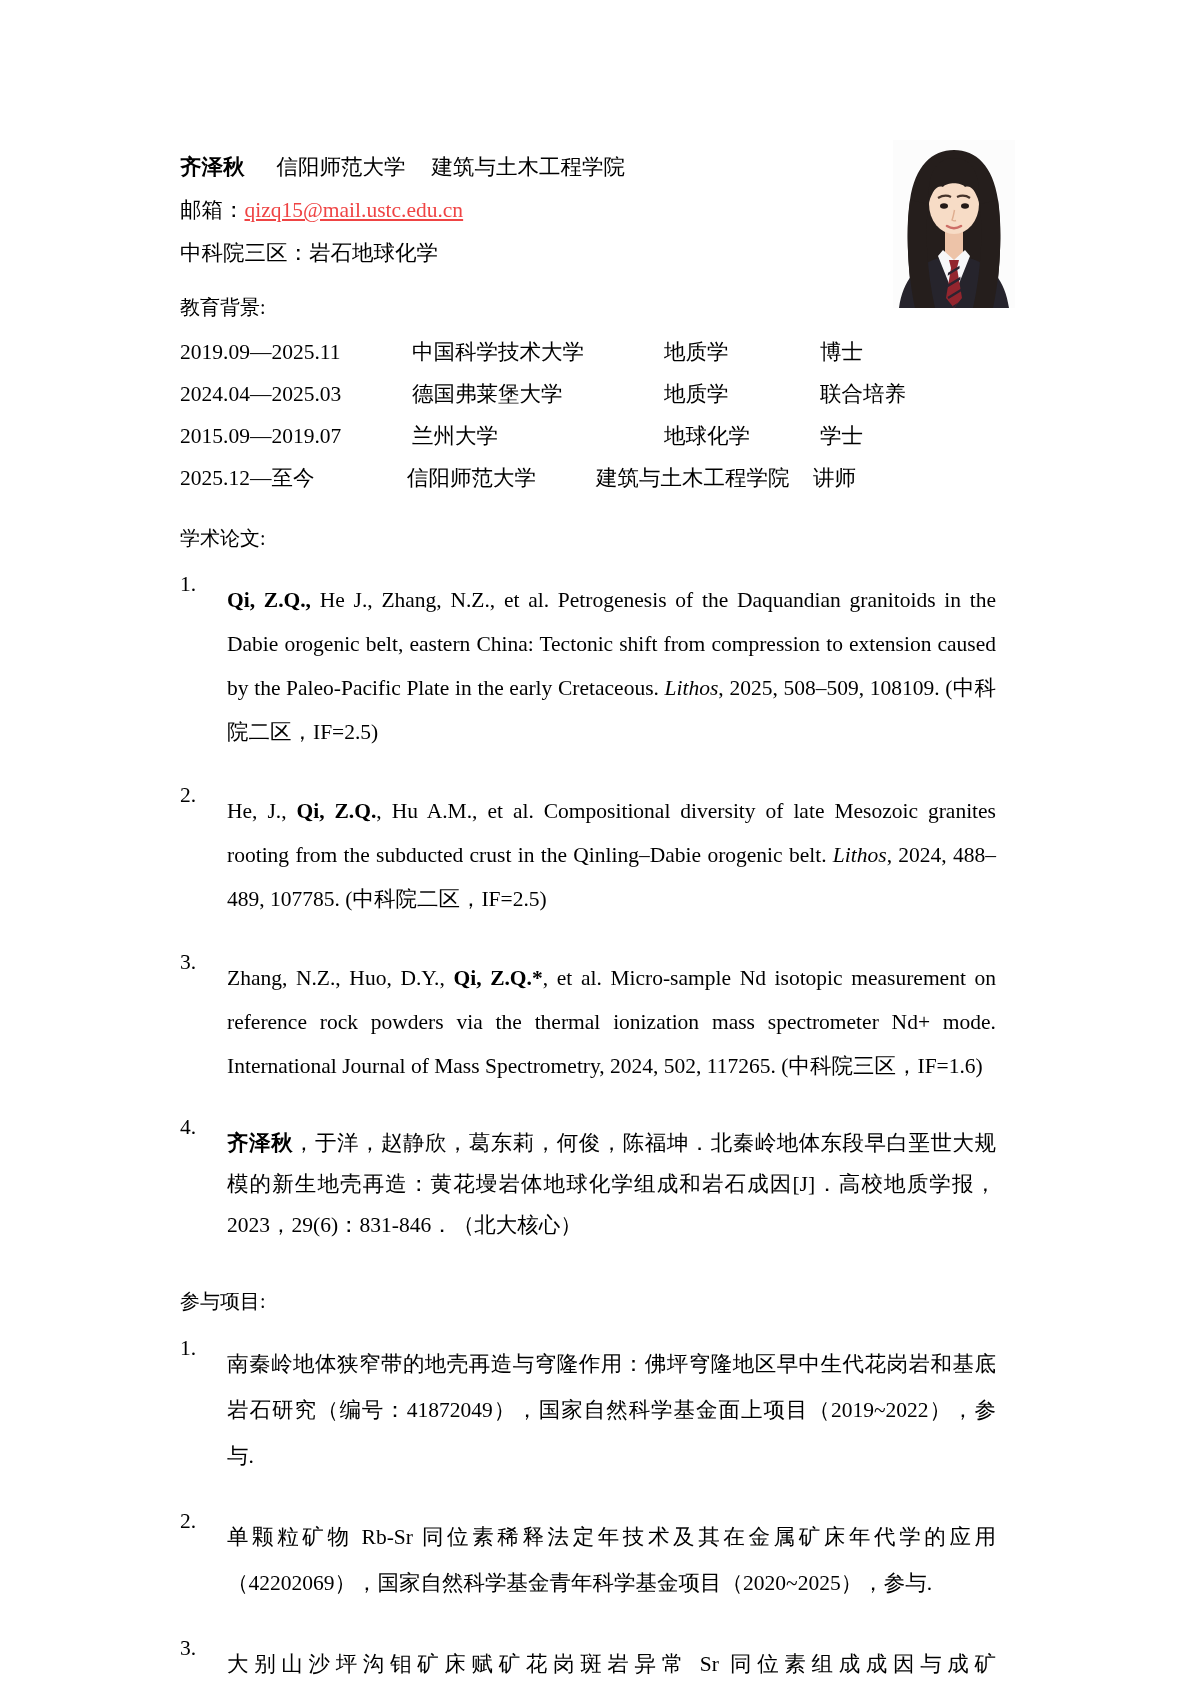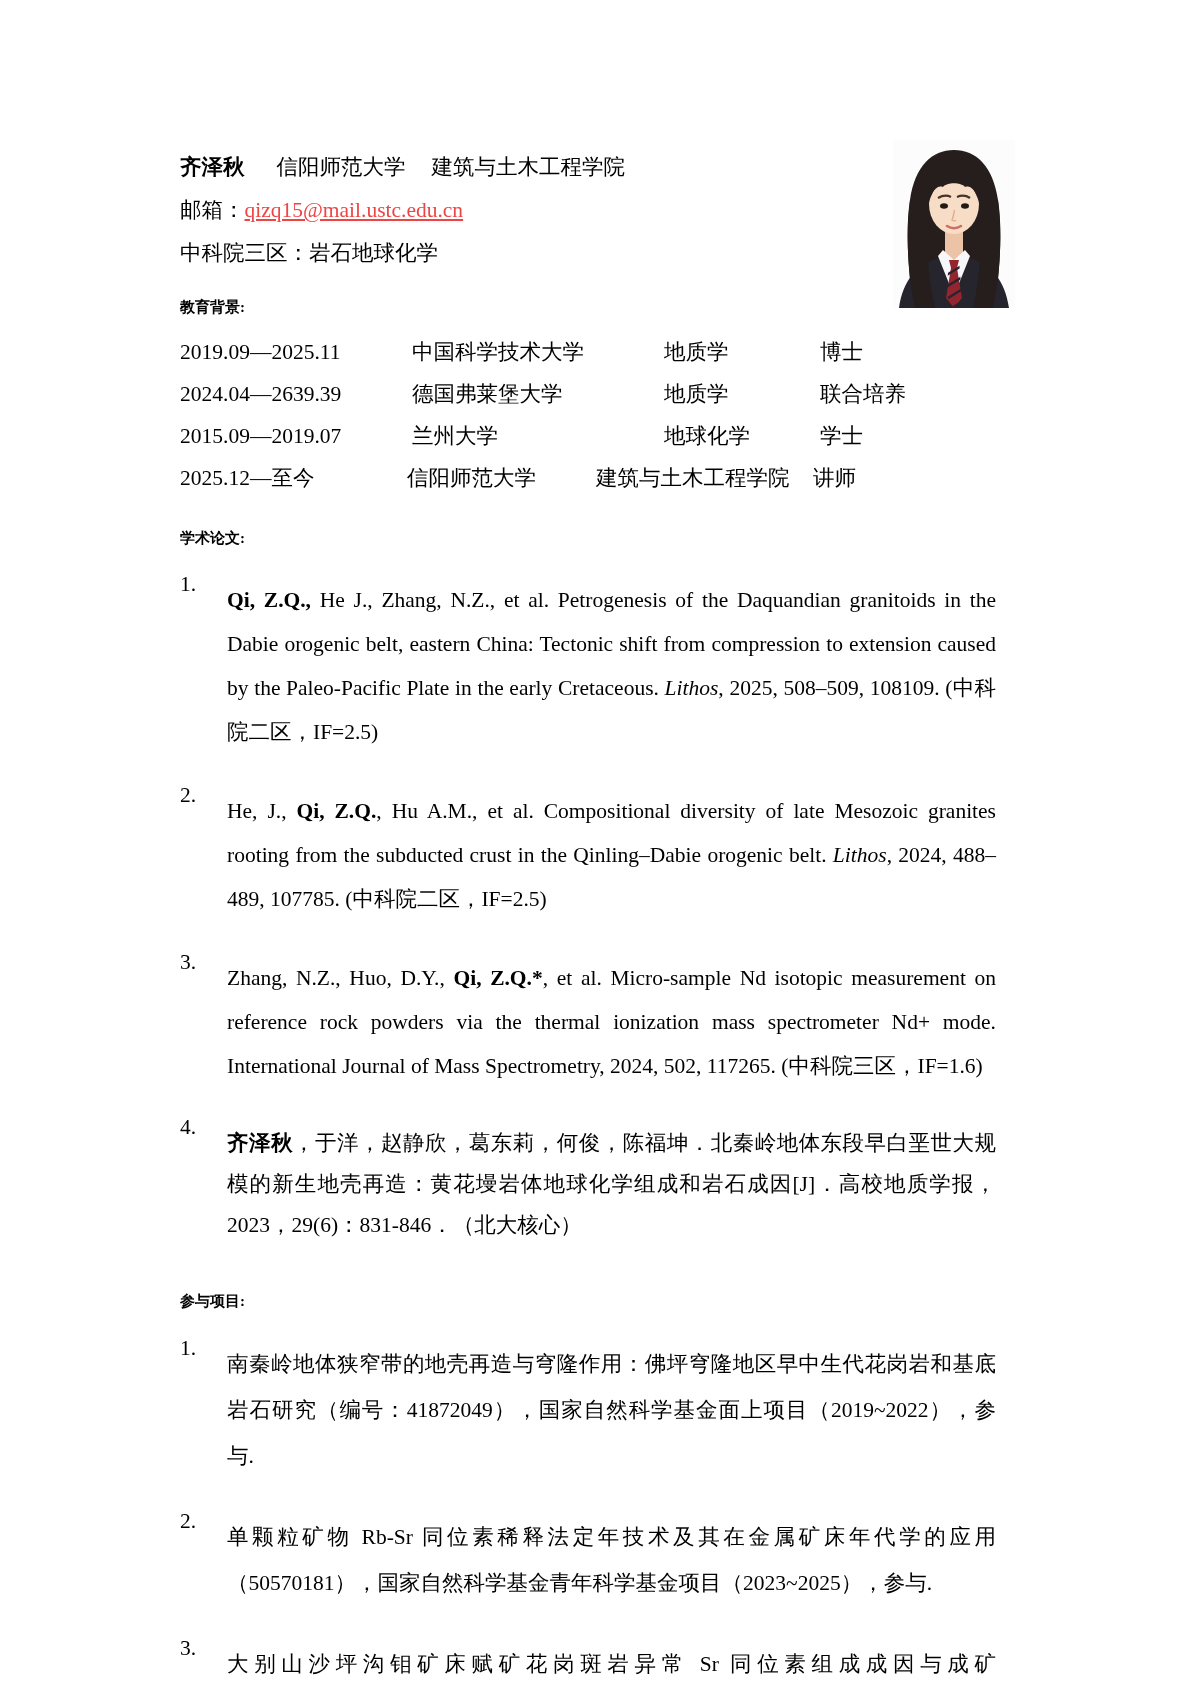--- a/index.html
+++ b/index.html
@@ -9,21 +9,21 @@
     -webkit-font-smoothing:antialiased;
   }
   .page{position:absolute;inset:0;overflow:hidden;}
   .content{position:absolute;left:180px;top:12px;width:832px;font-size:21.5px;}
   .header-first{margin-top:140px;line-height:30px;}
   .b{font-weight:bold;}
   .u-gap{margin-left:32px;}
   .c-gap{margin-left:26px;}
   .hline{margin-top:13px;line-height:30px;}
   a.email{text-decoration:underline;}
-  h2{font-size:15px;font-weight:bold;margin:24px 0 9px;line-height:30px;}
+  h2{font-size:20px;font-weight:normal;margin:24px 0 9px;line-height:30px;}
   .edu-row{display:grid;grid-template-columns:232px 252px 156px auto;line-height:42px;}
   .work-row{display:grid;grid-template-columns:227px 189px 217px auto;line-height:42px;}
   .list-item{display:flex;margin-bottom:3px;}
   .num{flex:0 0 31px;line-height:44px;}
   .ptext{flex:1;margin:16px;text-align:justify;line-height:44px;}
   .dense .num,.dense .ptext{line-height:41px;}
   .proj .num,.proj .ptext{line-height:46px;}
   .photo{position:absolute;left:893px;top:140px;width:122px;height:168px;}
   .photo svg{display:block;}
 </style>
@@ -74,21 +74,21 @@
 
     <h2>教育背景:</h2>
     <div id="edu-rows">
         <div class="edu-row">
           <span>2019.09—2025.11</span>
           <span>中国科学技术大学</span>
           <span>地质学</span>
           <span>博士</span>
         </div>
         <div class="edu-row">
-          <span>2024.04—2639.39</span>
+          <span>2024.04—2025.03</span>
           <span>德国弗莱堡大学</span>
           <span>地质学</span>
           <span>联合培养</span>
         </div>
         <div class="edu-row">
           <span>2015.09—2019.07</span>
           <span>兰州大学</span>
           <span>地球化学</span>
           <span>学士</span>
         </div>
@@ -124,21 +124,21 @@
       </div>
 
     <h2>参与项目:</h2>
     <div id="project-list">
         <div class="list-item proj">
           <span class="num">1.</span>
           <p class="ptext">南秦岭地体狭窄带的地壳再造与穹隆作用：佛坪穹隆地区早中生代花岗岩和基底岩石研究（编号：41872049），国家自然科学基金面上项目（2019~2022），参与.</p>
         </div>
         <div class="list-item proj">
           <span class="num">2.</span>
-          <p class="ptext">单颗粒矿物 Rb-Sr 同位素稀释法定年技术及其在金属矿床年代学的应用（50570181），国家自然科学基金青年科学基金项目（2023~2025），参与.</p>
+          <p class="ptext">单颗粒矿物 Rb-Sr 同位素稀释法定年技术及其在金属矿床年代学的应用（42202069），国家自然科学基金青年科学基金项目（2020~2025），参与.</p>
         </div>
         <div class="list-item proj">
           <span class="num">3.</span>
           <p class="ptext">大别山沙坪沟钼矿床赋矿花岗斑岩异常 Sr 同位素组成成因与成矿（WK2080000117），中国科学技术大学青年创新项目（2019~2020），参与.</p>
         </div>
       </div>
 
   </div>
 </div>
 

